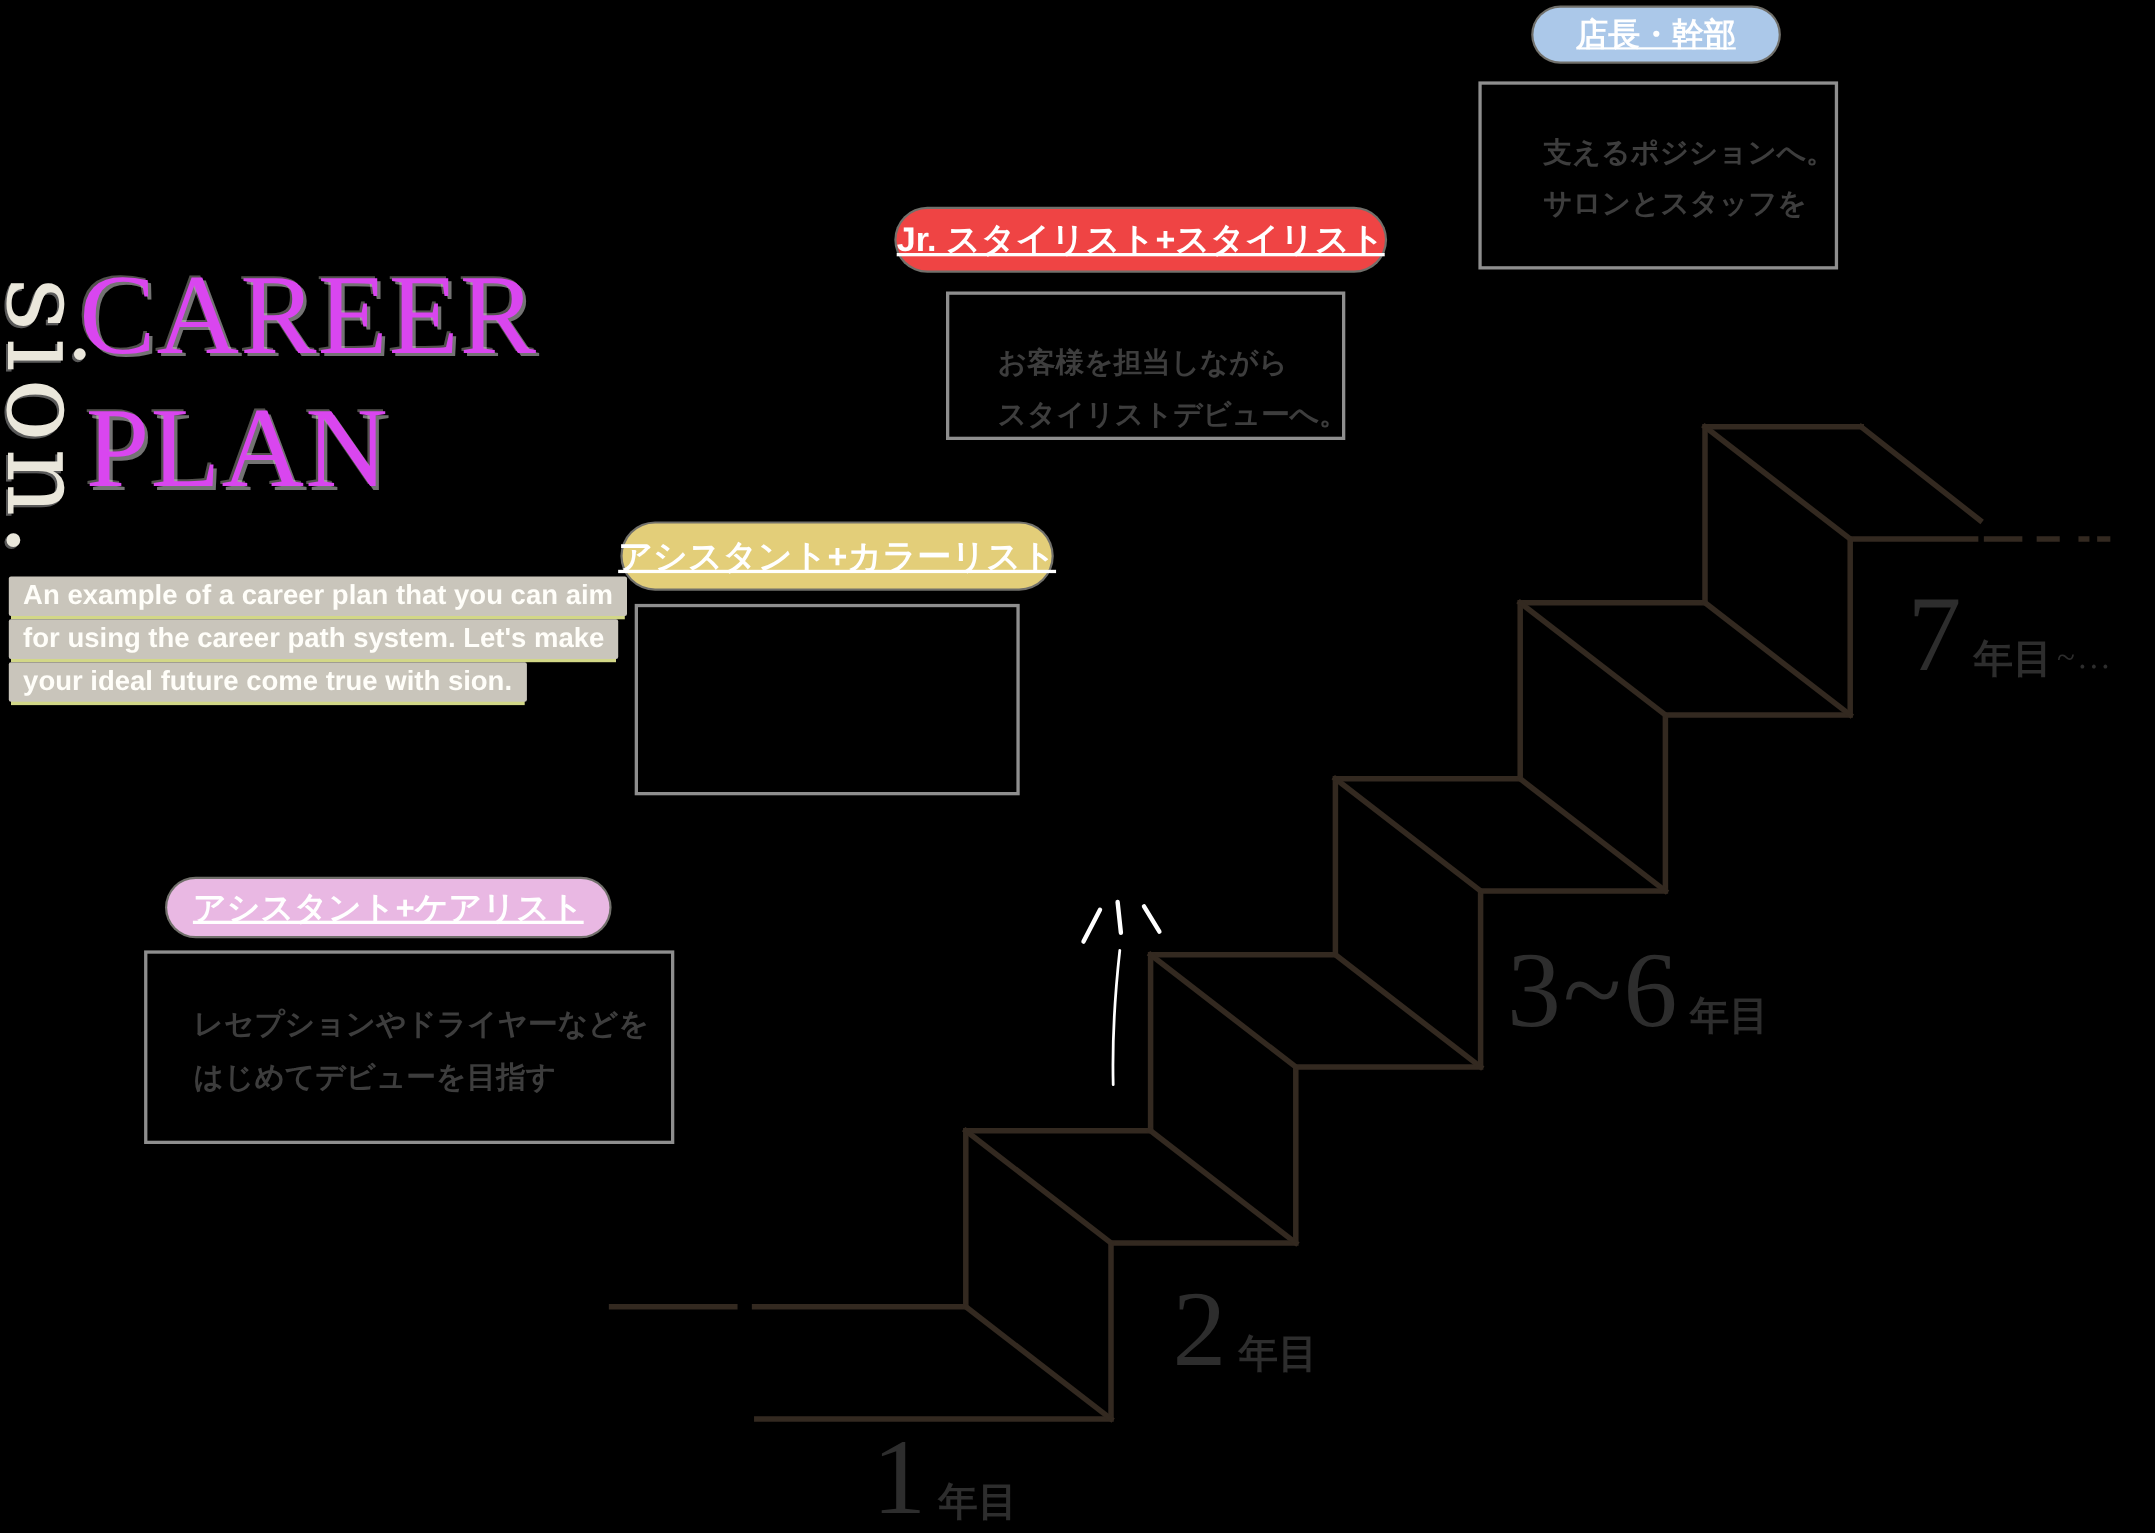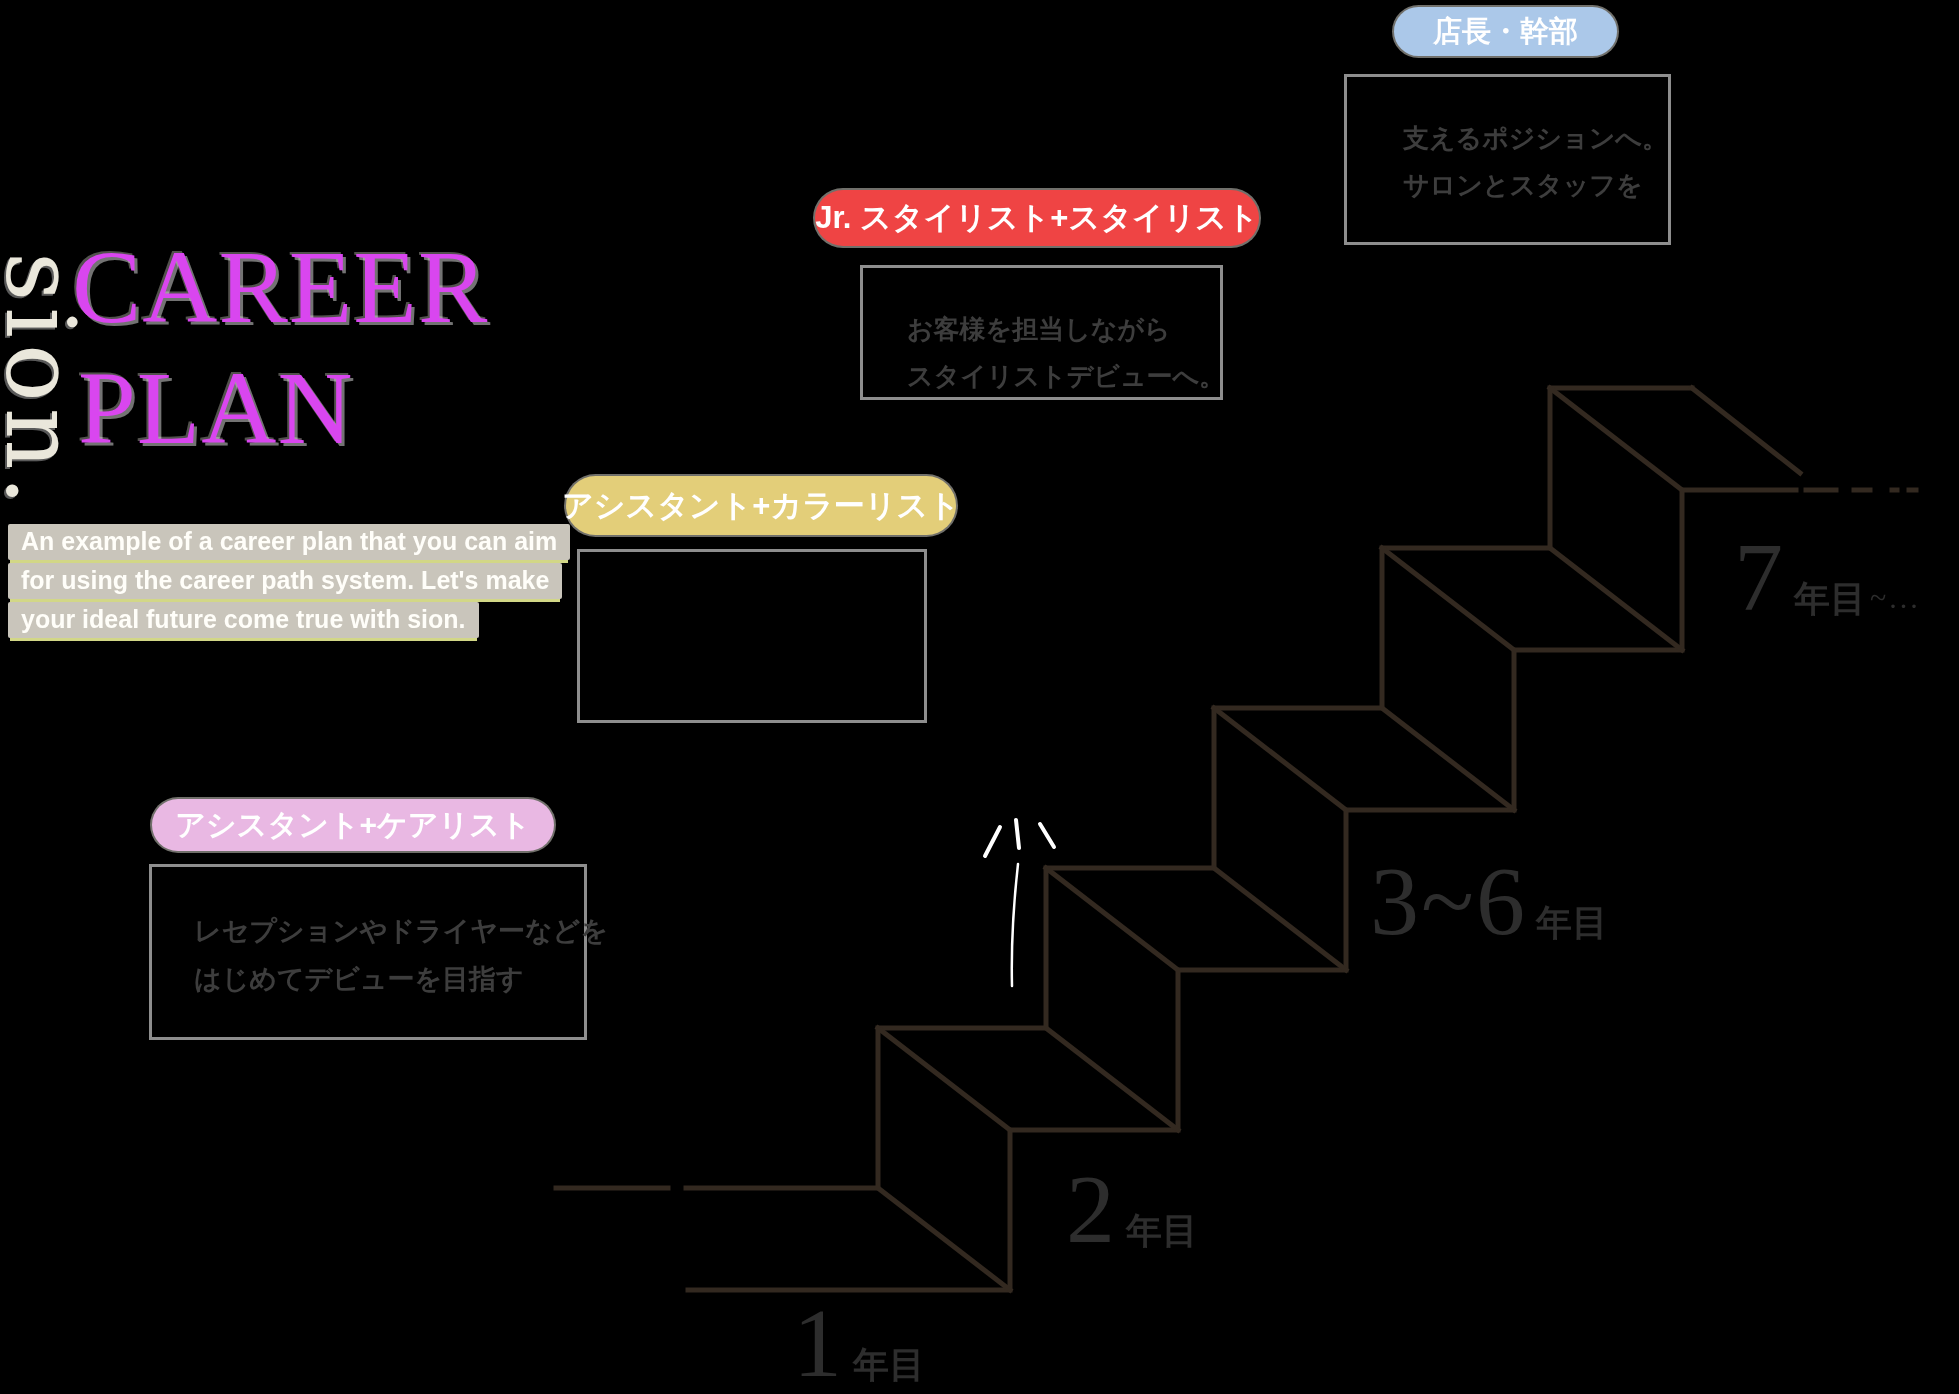--- a/index.html
+++ b/index.html
@@ -36,32 +36,33 @@
     padding:2px 13px 4px;border-radius:2px;
     box-shadow:0 5px 0 -2px rgba(233,238,150,.9);
     white-space:nowrap;
   }
 
   
   .pill{
     position:absolute;display:flex;align-items:center;justify-content:center;
     border-radius:40px;color:#ffffff;font-weight:bold;white-space:nowrap;
     box-shadow:0 0 0 2px rgba(250,248,238,.45);
+    text-decoration:underline;
   }
   .pill-care {left:152px;top:799px;width:402px;height:52px;font-size:30px;background:#e9b8e3;}
   .pill-color{left:566px;top:476px;width:390px;height:59px;font-size:31px;background:#e3ce79;}
   .pill-jr   {left:815px;top:190px;width:444px;height:56px;font-size:31px;background:#ef4444;}
   .pill-mgr  {left:1394px;top:7px;width:223px;height:49px;font-size:29px;background:#abc8e9;}
 
   .desc-box{
     position:absolute;box-sizing:border-box;border:3px solid #8e8e8e;background:#000;
     color:#3d3d3d;font-weight:bold;
   }
   .desc-box .line{display:block;white-space:nowrap;}
-  .box-care {left:149px;top:864px;width:438px;height:176px;padding:40px 0 0 42px;font-size:27px;line-height:48px;}
+  .box-care {left:131px;top:864px;width:482px;height:176px;padding:40px 0 0 42px;font-size:27px;line-height:48px;}
   .box-color{left:577px;top:549px;width:350px;height:174px;}
   .box-jr   {left:860px;top:265px;width:363px;height:135px;padding:38px 0 0 44px;font-size:26px;line-height:47px;}
   .box-mgr  {left:1344px;top:74px;width:327px;height:171px;padding:38px 0 0 56px;font-size:26px;line-height:47px;}
 
   
   .year{
     position:absolute;display:flex;align-items:flex-end;
     color:#2d2d2d;font-family:"Liberation Serif","DejaVu Serif",serif;
     white-space:nowrap;
   }

